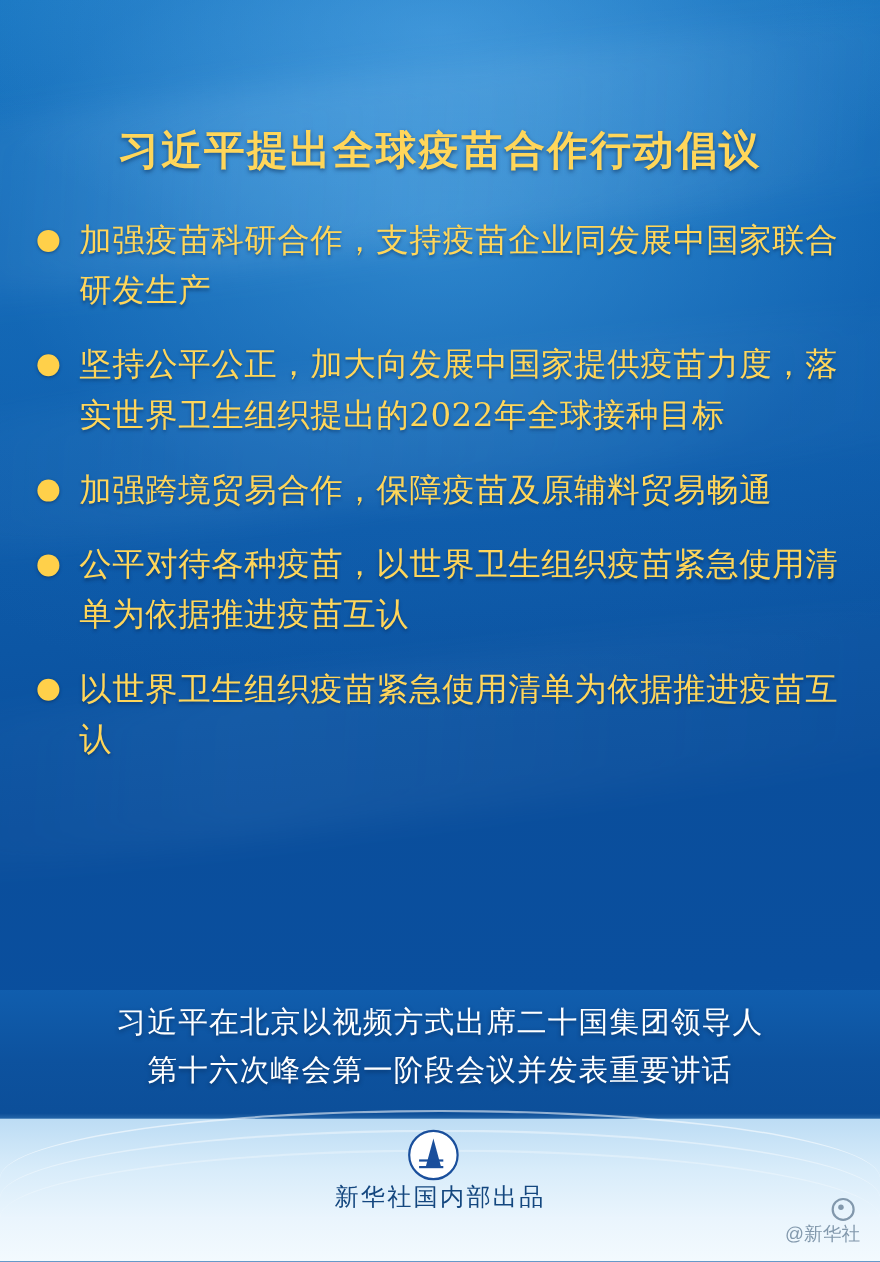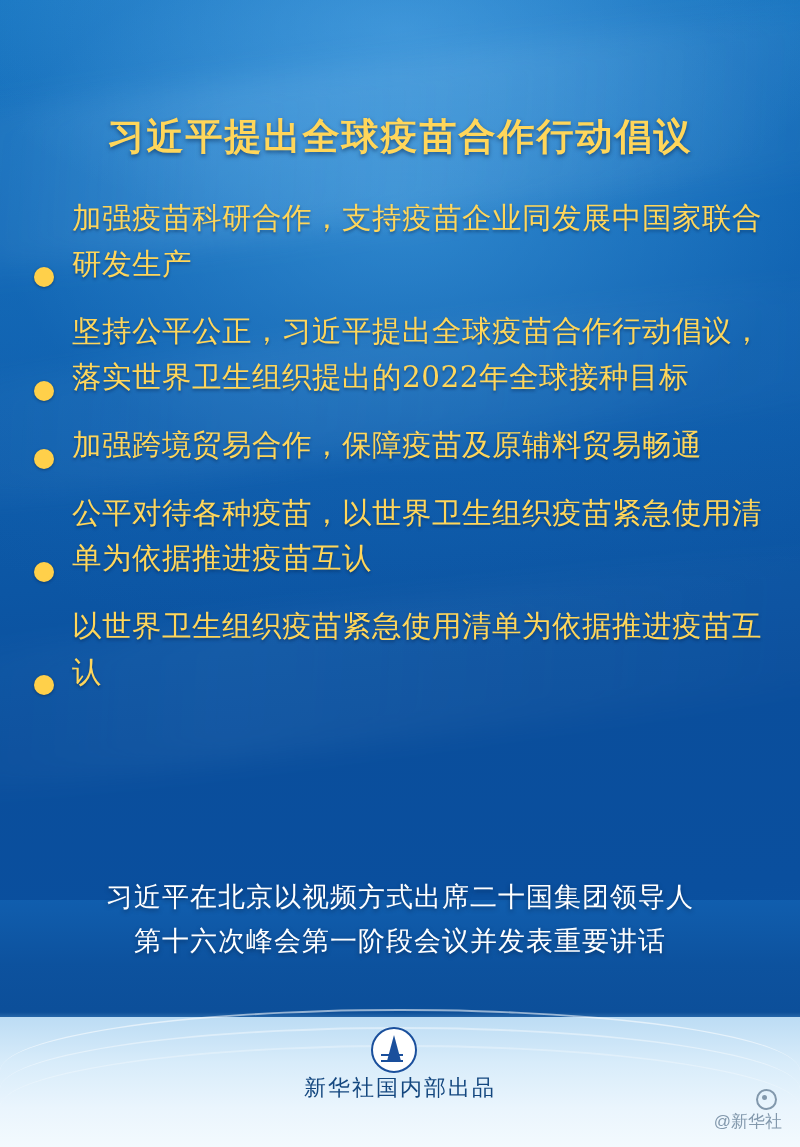--- a/index.html
+++ b/index.html
@@ -64,21 +64,21 @@
 
   
   .list {
     position: absolute;
     top: 196px;
     left: 34px;
     right: 38px;
   }
   .item {
     display: flex;
-    align-items: flex-end;
+    align-items: flex-start;
     margin-bottom: 22px;
   }
   .dot {
     flex: 0 0 auto;
     width: 20px;
     height: 20px;
     border-radius: 50%;
     background: #ffd04a;
     margin-top: 13px;
     margin-right: 18px;
@@ -99,21 +99,21 @@
     position: absolute;
     left: 0; right: 0;
     top: 900px;
     height: 118px;
     background: linear-gradient(180deg, rgba(17,95,175,0.92) 0%, rgba(13,82,158,0.92) 55%, rgba(12,78,152,0.88) 100%);
     box-shadow: 0 -1px 0 rgba(160,215,255,0.25) inset;
   }
   .caption {
     position: absolute;
     left: 0; right: 0;
-    top: 875px;
+    top: 908px;
     text-align: center;
     color: #ffffff;
     font-family: "DejaVu Serif", "Liberation Serif", serif;
     font-size: 27px;
     line-height: 1.62;
     letter-spacing: 1px;
     text-shadow: 0 2px 4px rgba(0,25,60,0.5);
   }
 
   
@@ -233,21 +233,21 @@
 
   <div class="list">
 
     <div class="item">
       <span class="dot"></span>
       <span class="item-text">加强疫苗科研合作，支持疫苗企业同发展中国家联合研发生产</span>
     </div>
 
     <div class="item">
       <span class="dot"></span>
-      <span class="item-text">坚持公平公正，习近平提出全球疫苗合作行动倡议，落实世界卫生组织提出的2022年全球接种目标</span>
+      <span class="item-text">坚持公平公正，加大向发展中国家提供疫苗力度，落实世界卫生组织提出的2022年全球接种目标</span>
     </div>
 
 
     <div class="item">
       <span class="dot"></span>
       <span class="item-text">加强跨境贸易合作，保障疫苗及原辅料贸易畅通</span>
     </div>
 
     <div class="item">
       <span class="dot"></span>

